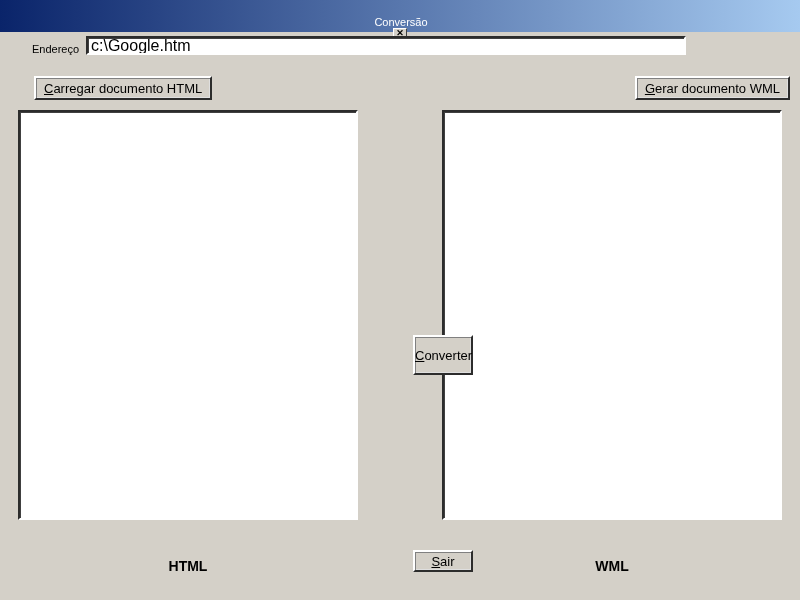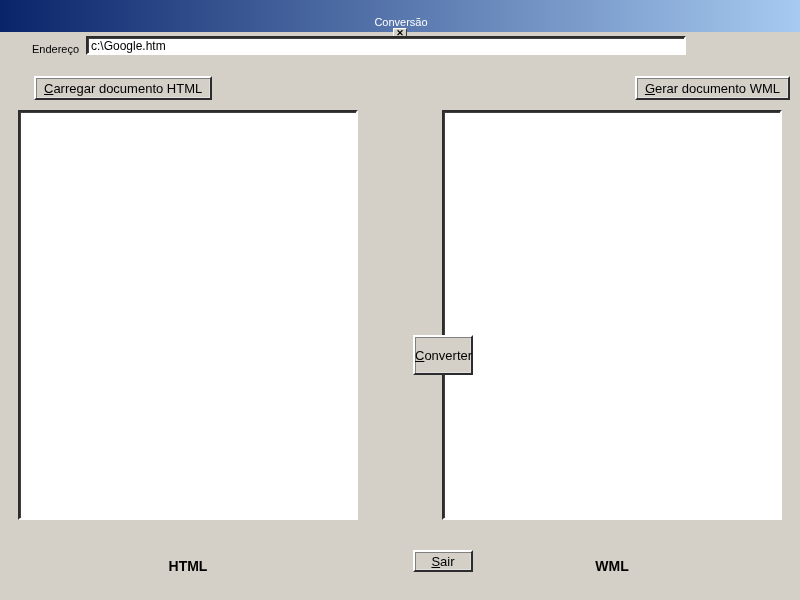--- a/index.html
+++ b/index.html
@@ -60,21 +60,21 @@
   }
   .addr-label {
     width: 54px;
     color: #000;
   }
   .addr-input {
     flex: 1;
     max-width: 600px;
     height: 19px;
     font-family: inherit;
-    font-size: 12px;
+    font-size: 16px;
     background: #fff;
     border: 2px inset #d4d0c8;
     border-top-color: #808080;
     border-left-color: #808080;
     border-right-color: #fff;
     border-bottom-color: #fff;
     box-shadow: inset 1px 1px 0 #404040;
     padding: 1px 3px;
   }
   .btn {

